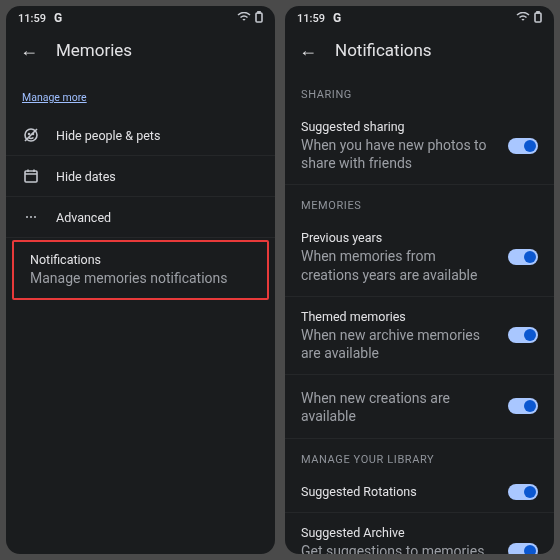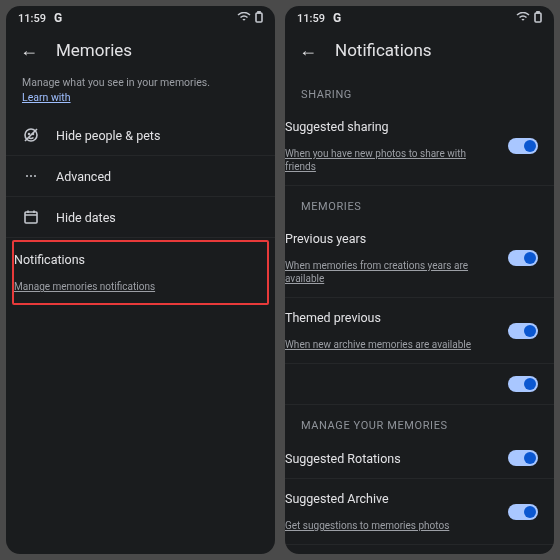--- a/index.html
+++ b/index.html
@@ -52,25 +52,25 @@
   .learn-more { color: #9fbfff; text-decoration: underline; cursor: pointer; }
   .list { flex: 1; overflow-y: auto; }
   .row {
     display: flex;
     align-items: center;
     padding: 12px 16px;
     gap: 16px;
     border-bottom: 1px solid rgba(255,255,255,0.05);
     position: relative;
   }
-  .row.noicon { padding-left: 0; }
+  .row.noicon { padding-left: 16px; }
   .row .icon { width: 18px; display:flex; align-items:center; justify-content:center; flex:0 0 18px;}
   .row .txt { flex: 1; min-width: 0; }
   .row .primary { font-size: 12.5px; color: #e2e2e5; }
-  .row .secondary { font-size: 10px; color: #9c9fa5; margin-top: 13px; line-height: 1.3; text-decoration: underline;}
+  .row .secondary { font-size: 14px; color: #9c9fa5; margin-top: 2px; line-height: 1.3;}
   .section-head {
     padding: 14px 16px 6px 16px;
     font-size: 11px;
     color: #8f939a;
     letter-spacing: 0.6px;
   }
   .toggle {
     width: 30px; height: 16px;
     background: #a9c7ff;
     border-radius: 10px;
@@ -112,64 +112,64 @@
           </svg></span>
     </div>
   </div>
 
   <div class="appbar">
     <span class="back-arrow">←</span>
     <span class="title">Memories</span>
   </div>
 
   <div class="subhead">
-    <span>Manage what you see in your memories.</span><br>
-    <span class="learn-more">Learn with</span>
+    <br>
+    <span class="learn-more">Manage more</span>
   </div>
 
   <div class="list">
     <div class="row">
       <span class="icon">
           <svg width="16" height="16" viewBox="0 0 16 16">
             <circle cx="8" cy="8" r="6"></circle>
             <circle cx="6" cy="7" r="0.5" fill="#c4c7ce"></circle>
             <circle cx="10" cy="7" r="0.5" fill="#c4c7ce"></circle>
             <path d="M5.5 10.5 Q8 12.5 10.5 10.5"></path>
             <line x1="2" y1="14" x2="14" y2="2"></line>
           </svg>
         </span>
       <div class="txt">
           <div class="primary">Hide people &amp; pets</div>
         </div>
     </div>
     <div class="row">
       <span class="icon">
           <svg width="16" height="16" viewBox="0 0 16 16">
-            <circle cx="4" cy="8" r="1" fill="#c4c7ce" stroke="none"></circle>
-            <circle cx="8" cy="8" r="1" fill="#c4c7ce" stroke="none"></circle>
-            <circle cx="12" cy="8" r="1" fill="#c4c7ce" stroke="none"></circle>
-          </svg>
-        </span>
-      <div class="txt">
-          <div class="primary">Advanced</div>
-        </div>
-    </div>
-    <div class="row">
-      <span class="icon">
-          <svg width="16" height="16" viewBox="0 0 16 16">
             <rect x="2" y="3" width="12" height="11" rx="1"></rect>
             <line x1="2" y1="6" x2="14" y2="6"></line>
             <line x1="5" y1="1.5" x2="5" y2="4"></line>
             <line x1="11" y1="1.5" x2="11" y2="4"></line>
           </svg>
         </span>
       <div class="txt">
           <div class="primary">Hide dates</div>
         </div>
     </div>
+    <div class="row">
+      <span class="icon">
+          <svg width="16" height="16" viewBox="0 0 16 16">
+            <circle cx="4" cy="8" r="1" fill="#c4c7ce" stroke="none"></circle>
+            <circle cx="8" cy="8" r="1" fill="#c4c7ce" stroke="none"></circle>
+            <circle cx="12" cy="8" r="1" fill="#c4c7ce" stroke="none"></circle>
+          </svg>
+        </span>
+      <div class="txt">
+          <div class="primary">Advanced</div>
+        </div>
+    </div>
     <div class="row noicon highlight">
       <div class="txt">
         <div class="primary">Notifications</div>
         <div class="secondary">Manage memories notifications</div>
       </div>
     </div>
   </div>
 </div>
 
 <div class="phone">
@@ -207,32 +207,33 @@
     <div class="section-head">MEMORIES</div>
     <div class="row noicon">
       <div class="txt">
         <div class="primary">Previous years</div>
         <div class="secondary">When memories from creations years are available</div>
       </div>
       <div class="toggle"></div>
     </div>
     <div class="row noicon">
       <div class="txt">
-        <div class="primary">Themed previous</div>
+        <div class="primary">Themed memories</div>
         <div class="secondary">When new archive memories are available</div>
       </div>
       <div class="toggle"></div>
     </div>
     <div class="row noicon">
       <div class="txt">
-      </div>
-      <div class="toggle"></div>
-    </div>
-
-    <div class="section-head">MANAGE YOUR MEMORIES</div>
+        <div class="secondary">When new creations are available</div>
+      </div>
+      <div class="toggle"></div>
+    </div>
+
+    <div class="section-head">MANAGE YOUR LIBRARY</div>
     <div class="row noicon">
       <div class="txt">
         <div class="primary">Suggested Rotations</div>
       </div>
       <div class="toggle"></div>
     </div>
     <div class="row noicon">
       <div class="txt">
         <div class="primary">Suggested Archive</div>
         <div class="secondary">Get suggestions to memories photos</div>

